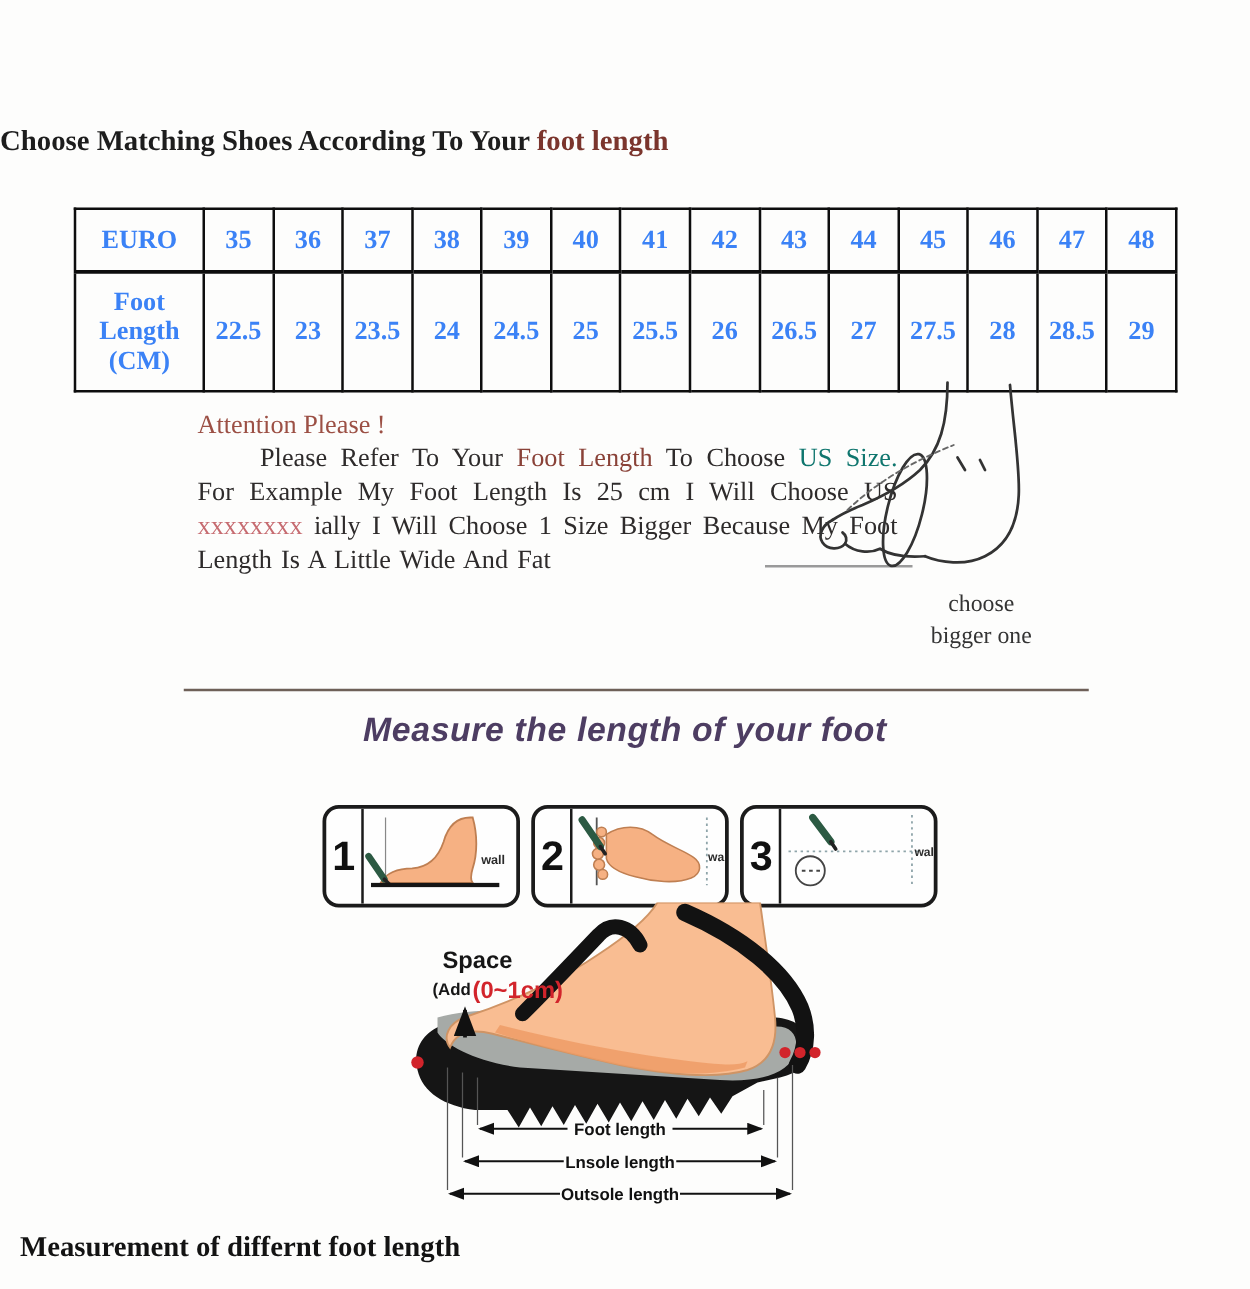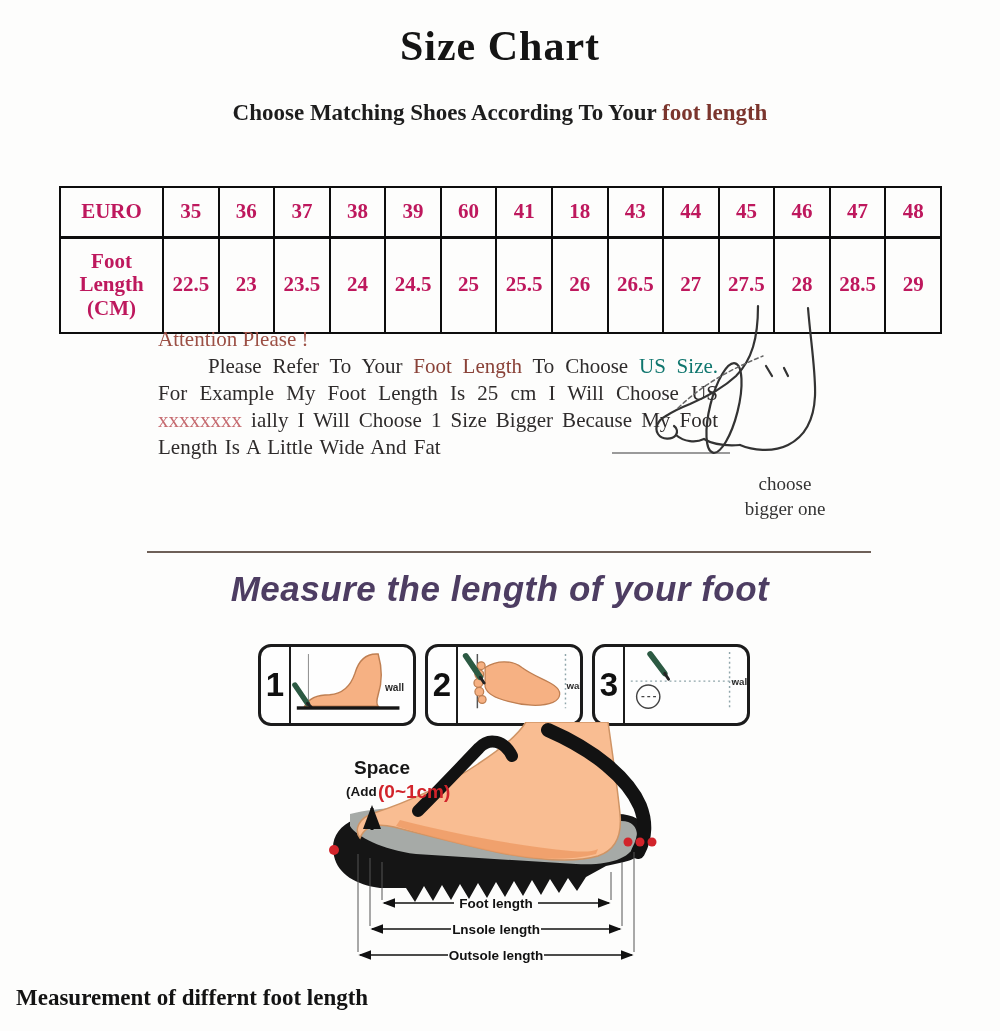--- a/index.html
+++ b/index.html
@@ -2,26 +2,26 @@
 <html><head>
 <meta charset="utf-8">
 <style>
   * { margin:0; padding:0; box-sizing:border-box; }
   html,body { background:#ffffff; }
   body { font-family:"Liberation Serif", serif; }
   .page { position:relative; width:1000px; height:1031px; margin:0 auto; background:#fdfdfc; overflow:hidden; }
 
   .title { position:absolute; top:22px; left:0; width:100%; text-align:center;
            font-size:42px; font-weight:bold; color:#141414; letter-spacing:1px; }
-  .subtitle { position:absolute; top:100px; left:0; width:100%; text-align:center;
+  .subtitle { position:absolute; top:100px; left:0; width:100%; text-align:left;
               font-size:23px; font-weight:bold; color:#1d1d1d; }
   .subtitle .hl { color:#7b352d; }
 
   table.size { position:absolute; left:59px; top:166px; width:883px;
-               border-collapse:collapse; table-layout:fixed; color:#be185d;margin-top:20px; }
+               border-collapse:collapse; table-layout:fixed; color:#3b82f6; }
   table.size td { border:2px solid #0d0d0d; text-align:center; vertical-align:middle;
                   font-size:21px; font-weight:bold; line-height:1.12; }
   table.size tr.r1 td { height:50px; border-bottom-width:3px; }
   table.size tr.r2 td { height:96px; }
 
   .attention { position:absolute; left:158px; top:326px; width:560px;
                font-size:21px; line-height:27px; color:#2e2b2b; }
   .attention .heading { color:#9c5045; }
   .attention p { text-align:justify; text-indent:50px; word-spacing:2px; }
   .seg-black { color:inherit; }
@@ -32,60 +32,59 @@
   .connector { position:absolute; left:612px; top:452px; width:118px; height:2px; background:#9a9a9a; }
   .foot-sketch { position:absolute; left:648px; top:304px; }
 
   .note { position:absolute; left:695px; top:471px; width:180px; text-align:center;
           font-size:19px; line-height:25px; color:#343434; }
 
   .rule { position:absolute; left:147px; top:551px; width:724px; height:2px; background:#6e6058; }
 
   .measure-heading { position:absolute; top:569px; left:0; width:100%; text-align:center;
                      font-family:"Liberation Sans", sans-serif; font-style:italic; font-weight:bold;
-                     font-size:35px; color:#4d3d62; letter-spacing:0.5px; }
+                     font-size:27px; color:#4d3d62; letter-spacing:0.5px; }
 
   .steps { position:absolute; left:258px; top:644px; display:flex; gap:9px; }
   .panel { width:158px; height:82px; border:3px solid #1b1b1b; border-radius:13px;
            background:#fefefe; display:flex; overflow:hidden; }
   .panel .num { width:30px; border-right:2px solid #1b1b1b; display:flex; align-items:center;
                 justify-content:center; font-family:"Liberation Sans", sans-serif;
                 font-weight:bold; font-size:33px; color:#101010; }
   .panel svg { flex:1; height:100%; }
 
   .shoe-diagram { position:absolute; left:326px; top:722px; }
   .caption { position:absolute; top:985px; left:16px; width:100%; text-align:left;
              font-size:23px; font-weight:bold; color:#131313; }
 
   svg text.sans { font-family:"Liberation Sans", sans-serif; }
 </style>
 </head>
 <body>
 
 <div class="page">
 
-  <div class="title">Size Chart</div>
 
   <div class="subtitle"><span>Choose Matching Shoes According To Your </span><span class="hl">foot length</span></div>
 
   <table class="size">
     <colgroup>
         <col style="width:103px">
       </colgroup>
     <tbody>
       <tr class="r1">
         <td>EURO</td>
       <td>35</td>
           <td>36</td>
           <td>37</td>
           <td>38</td>
           <td>39</td>
-          <td>60</td>
+          <td>40</td>
           <td>41</td>
-          <td>18</td>
+          <td>42</td>
           <td>43</td>
           <td>44</td>
           <td>45</td>
           <td>46</td>
           <td>47</td>
           <td>48</td>
         </tr>
       <tr class="r2">
         <td>Foot Length (CM)</td>
       <td>22.5</td>

